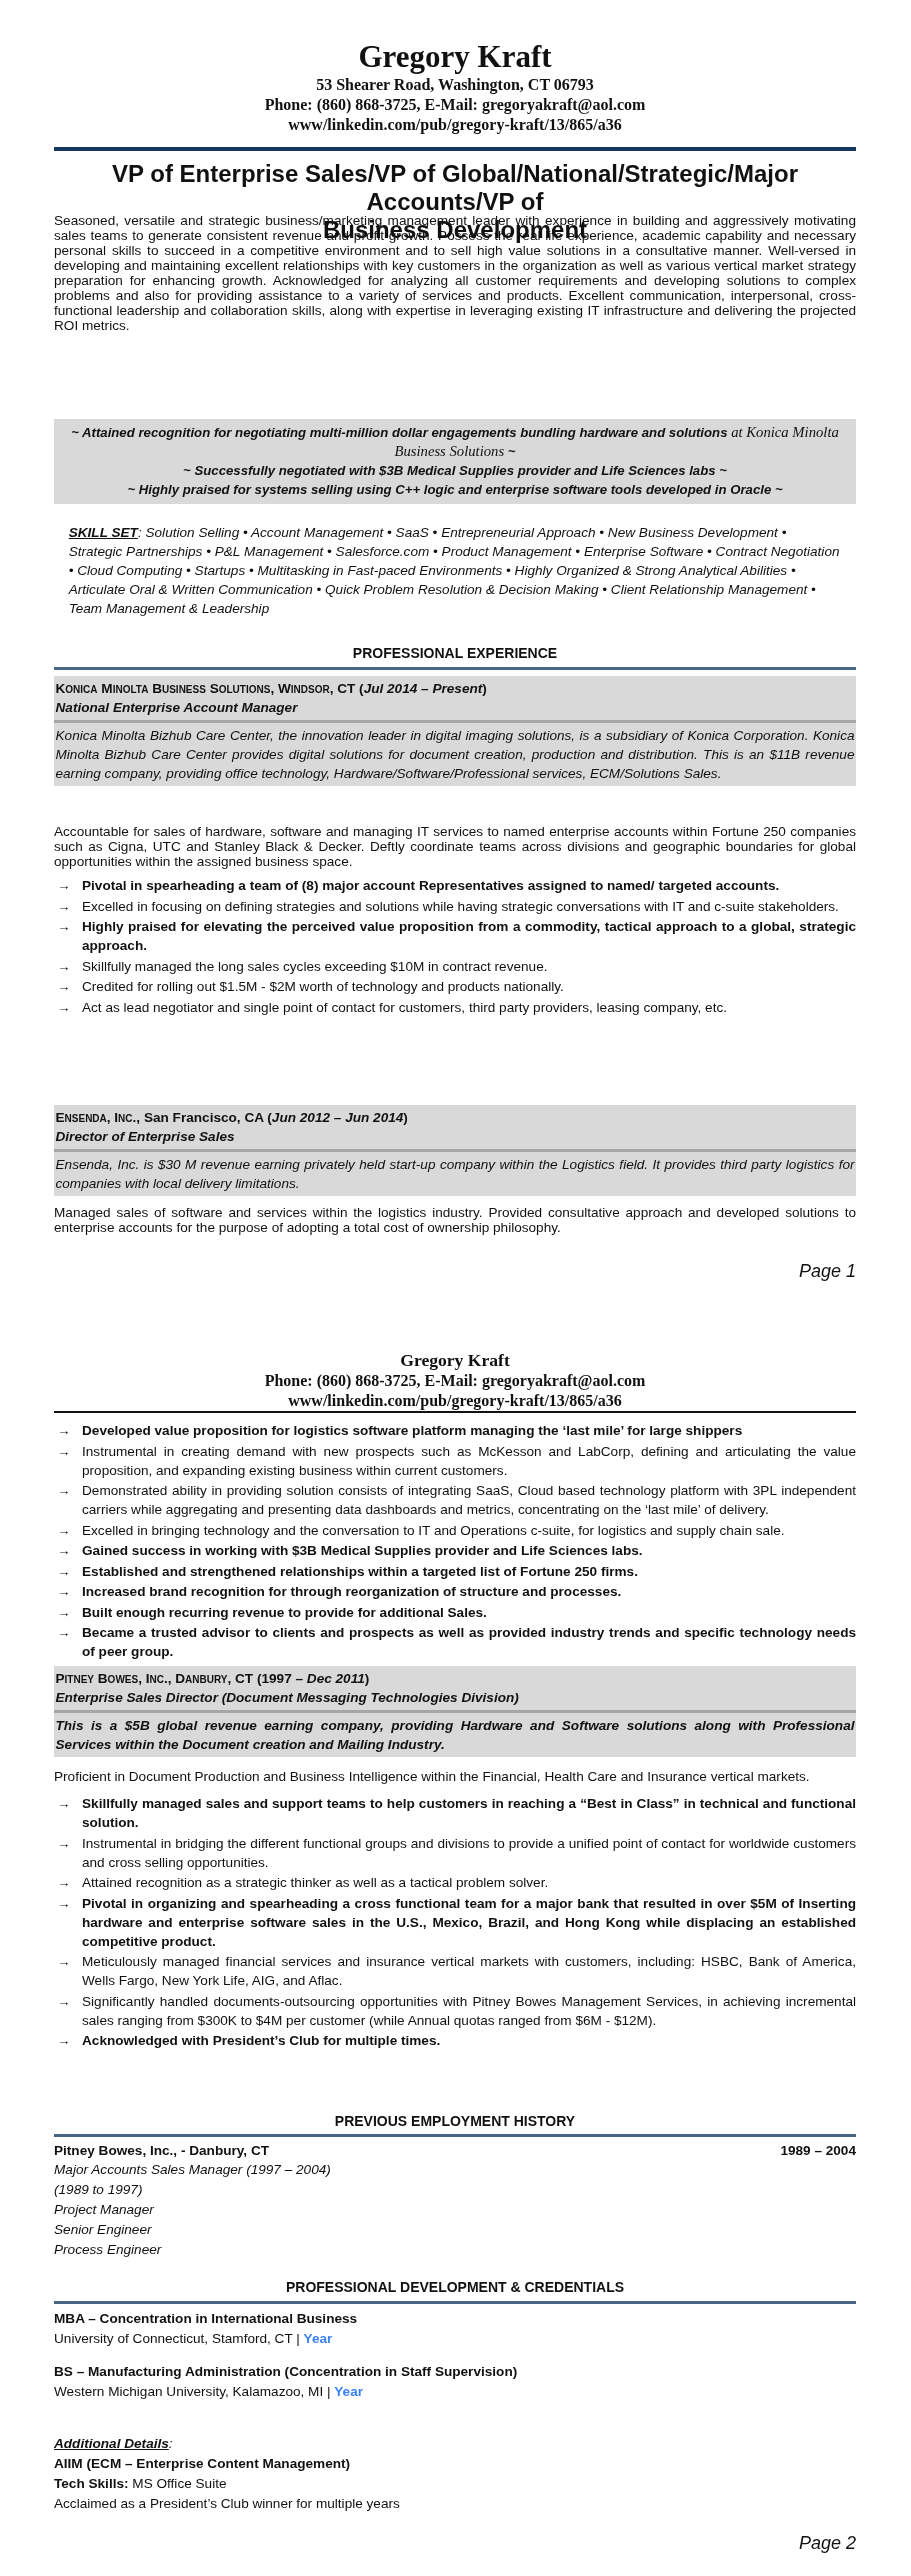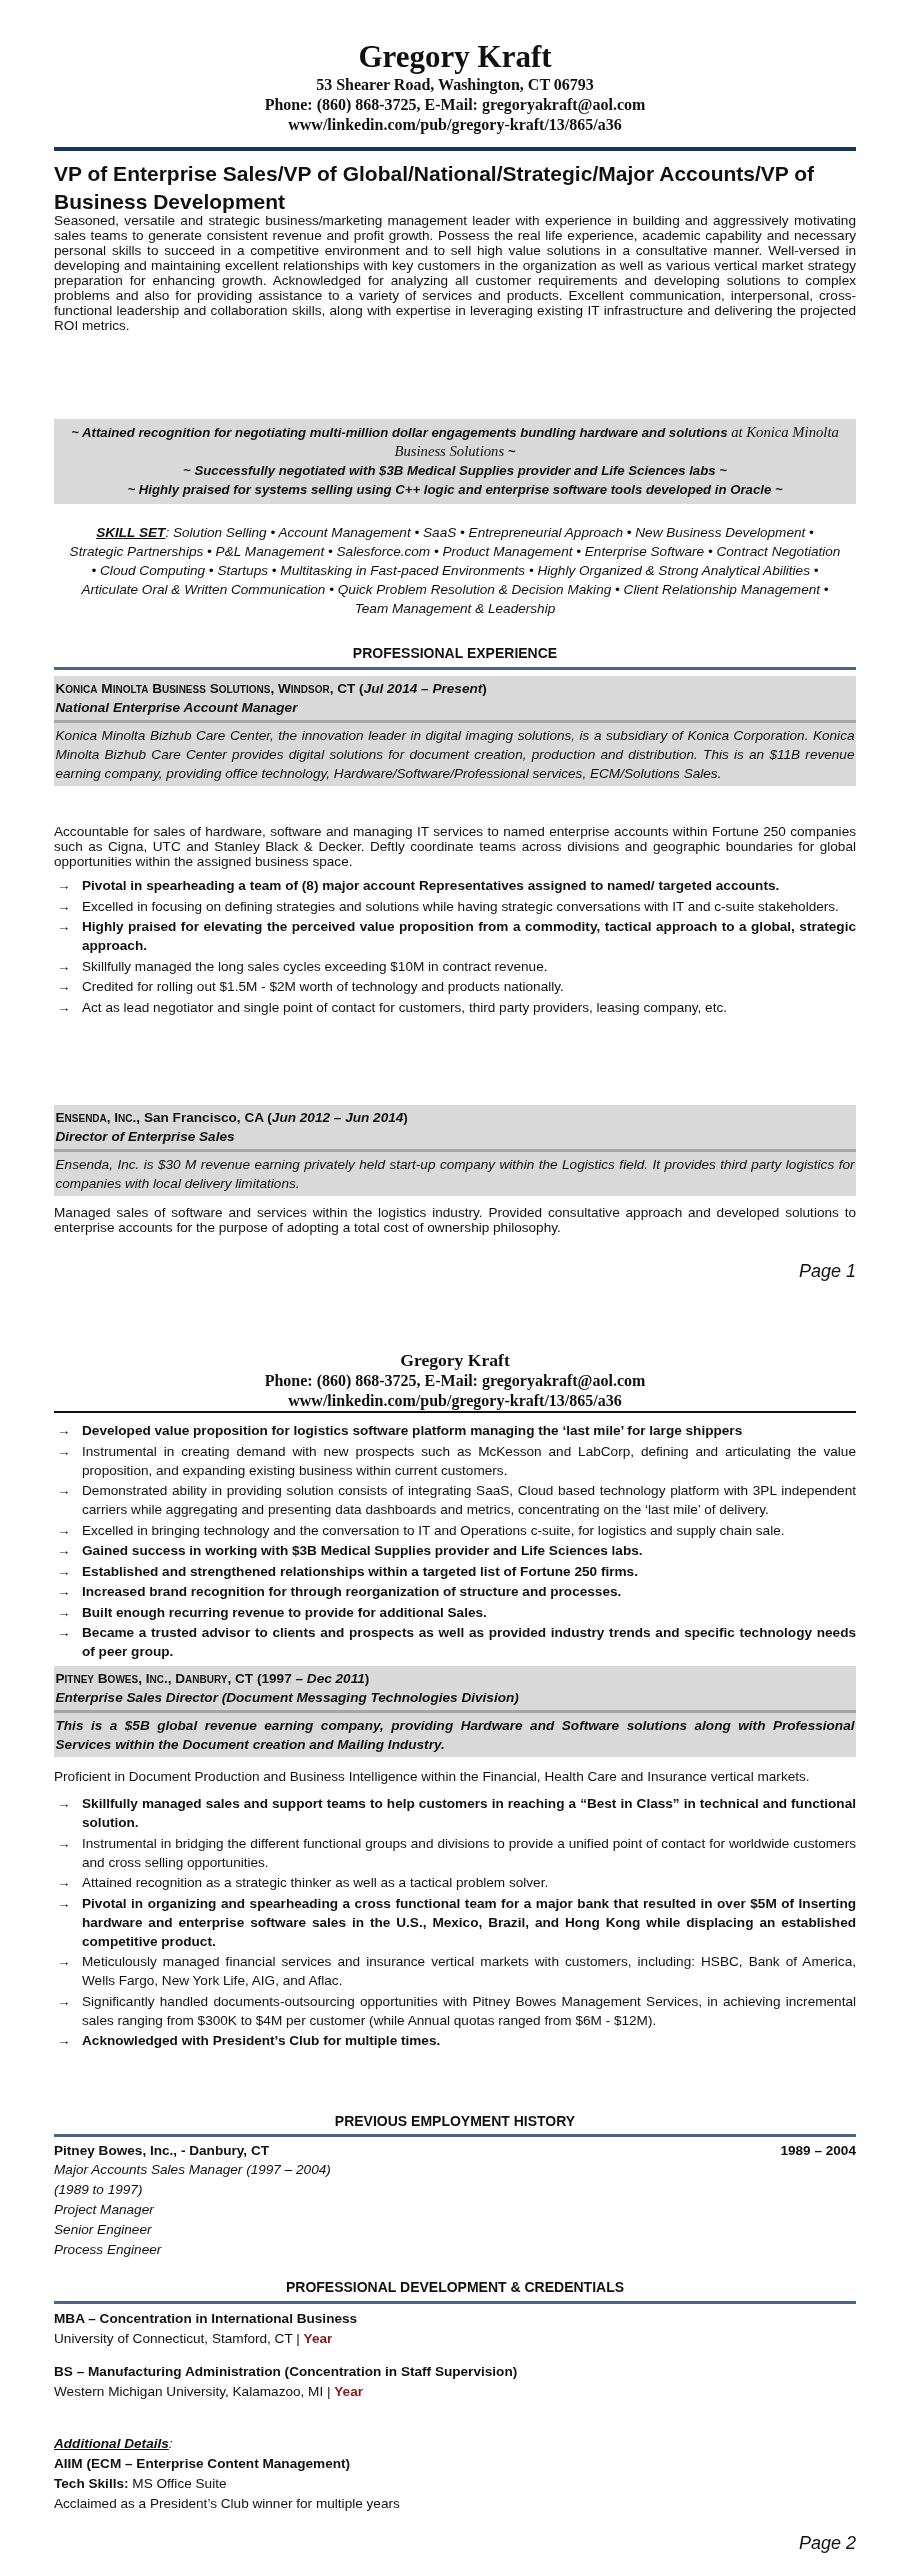--- a/index.html
+++ b/index.html
@@ -9,42 +9,42 @@
     .content { position: absolute; left: 54px; width: 802px; }
 
     .name { font-family: "Liberation Serif", serif; font-weight: bold; text-align: center; }
     .serif-line { font-family: "Liberation Serif", serif; font-weight: bold; text-align: center; font-size: 16px; line-height: 20px; }
 
     .rule-dark { height: 3.7px; background: #17375e; }
     .rule-blue { height: 2.9px; background: #4a6685; }
     .rule-black { height: 1.5px; background: #111; }
     .rule-gray { height: 3.7px; background: #a6a6a6; }
 
-    .headline { font-weight: bold; font-size: 21px; line-height: 28px; text-align: left; }
+    .headline { font-weight: bold; font-size: 24px; line-height: 28px; text-align: center; }
     .para { font-size: 13.6px; line-height: 15px; text-align: justify; }
     .graybox { background: #d9d9d9; }
     .highlight { font-size: 13.2px; line-height: 19px; font-weight: bold; font-style: italic; text-align: center; }
     .highlight .serif-it { font-family: "Liberation Serif", serif; font-weight: normal; font-style: italic; font-size: 14.7px; }
-    .skills { font-size: 13.6px; line-height: 19px; text-align: center; font-style: italic; padding: 0 14.7px; }
+    .skills { font-size: 13.6px; line-height: 19px; text-align: left; font-style: italic; padding: 0 14.7px; }
     .skills .lbl { font-weight: bold; text-decoration: underline; }
     .sec-title { font-weight: bold; font-size: 14px; line-height: 19px; text-align: center; }
     .job-head { font-size: 13.6px; line-height: 19px; font-weight: bold; padding: 2.9px 1.5px; }
     .sc { font-variant: small-caps; }
     .it { font-style: italic; }
     .job-desc { font-size: 13.6px; line-height: 19px; font-style: italic; text-align: justify; padding: 2.9px 1.5px; }
     .bullets { list-style: none; }
     .bullets li { position: relative; padding-left: 28px; font-size: 13.6px; line-height: 19px; text-align: justify; margin-bottom: 1.5px; }
     .bullets li.bold { font-weight: bold; }
     .arrow { position: absolute; left: 2.9px; top: 0; font-weight: normal; }
     .page-num { font-style: italic; font-size: 18px; text-align: right; }
     .row-between { display: flex; justify-content: space-between; font-weight: bold; font-size: 13.6px; line-height: 19px; }
     .it-line { font-style: italic; font-size: 13.6px; line-height: 20px; }
     .edu-title { font-weight: bold; font-size: 13.6px; line-height: 20px; }
     .edu-sub { font-size: 13.6px; line-height: 20px; }
-    .year { color: #7f1d1d; font-weight: bold; }
+    .year { color: #3b82f6; font-weight: bold; }
   </style>
 </head>
 <body>
 
 <div class="page" style="top:0;">
   <div class="content" style="top:38px;">
     <div class="name" style="font-size:31px; line-height:37px;">Gregory Kraft</div>
     <div class="serif-line">53 Shearer Road, Washington, CT 06793</div>
     <div class="serif-line">Phone: (860) 868-3725, E-Mail: gregoryakraft@aol.com</div>
     <div class="serif-line">www/linkedin.com/pub/gregory-kraft/13/865/a36</div>

